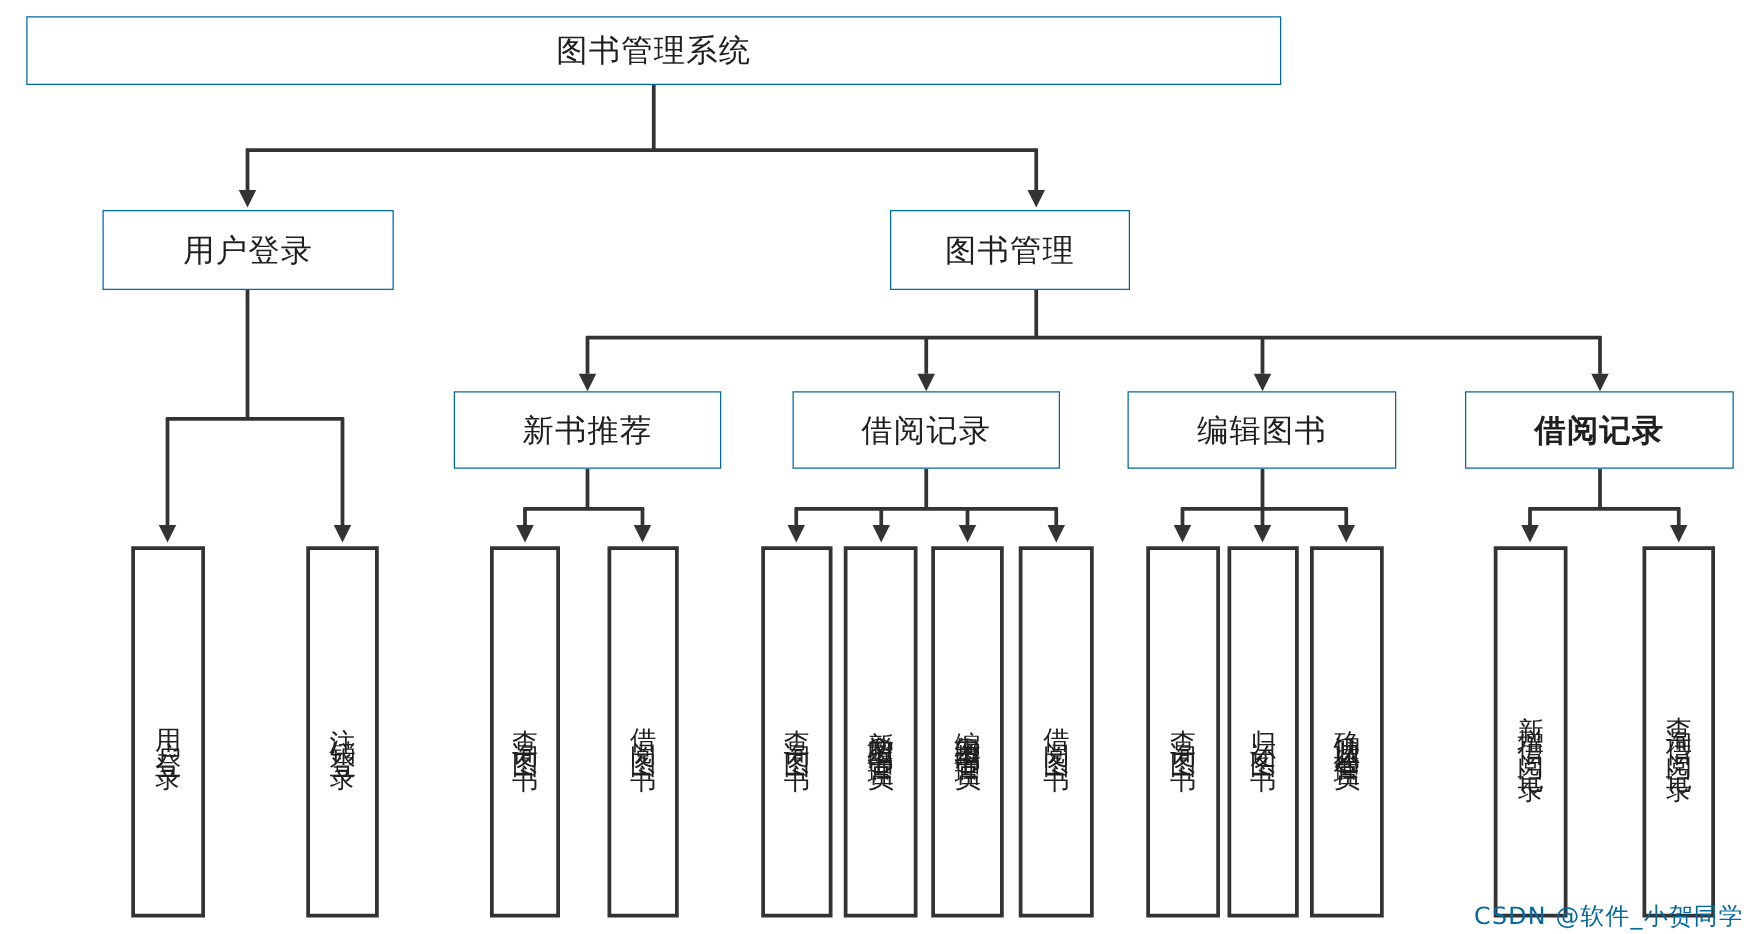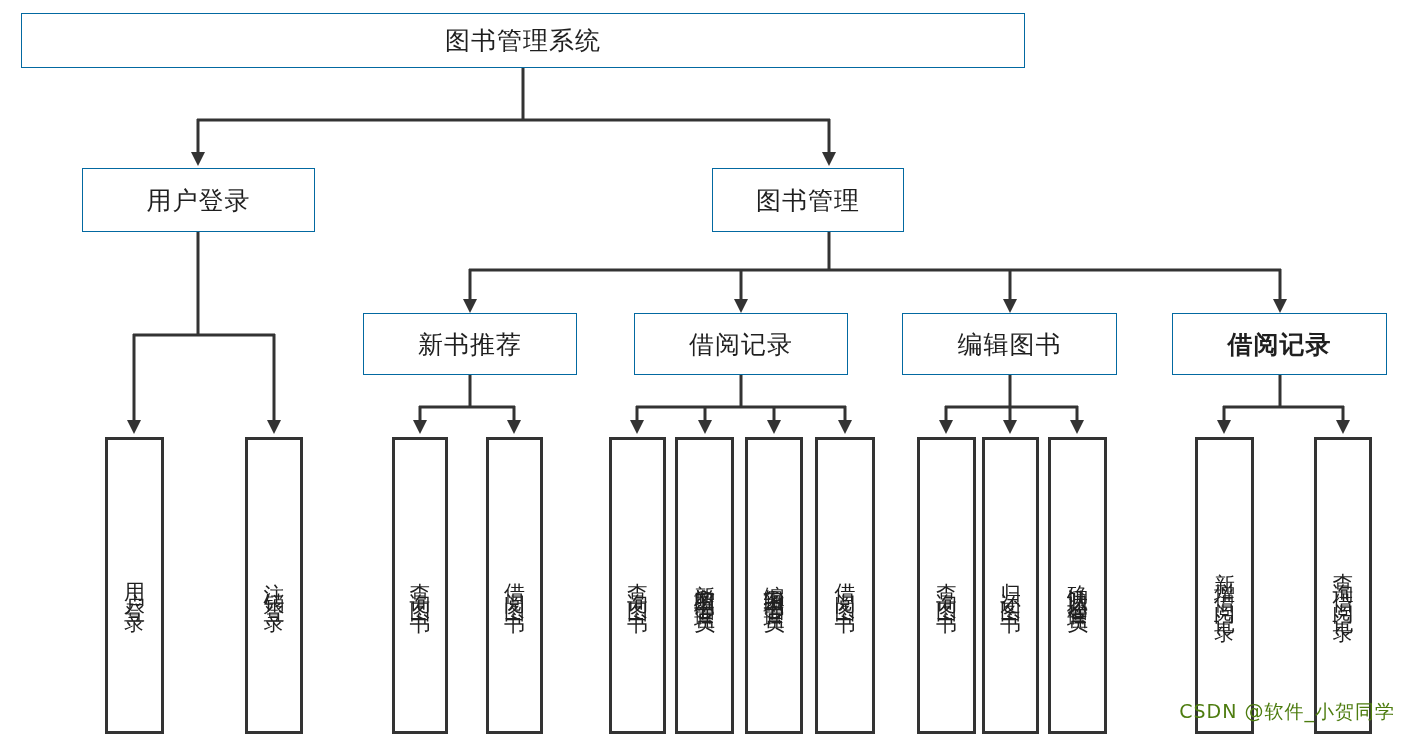--- a/index.html
+++ b/index.html
@@ -22,22 +22,22 @@
     position:absolute;z-index:1;
     background:#ffffff;border:3px solid #333333;box-sizing:border-box;
     display:flex;align-items:center;justify-content:center;
   }
   .vnode span{
     writing-mode:vertical-lr;text-orientation:mixed;
     font-size:21px;color:#1f1f1f;letter-spacing:10px;white-space:nowrap;
   }
   .vnode.long span{letter-spacing:4px;}
   #watermark{
-    position:absolute;z-index:2;right:10px;bottom:22px;
-    font-size:19px;color:#4d7c0f;letter-spacing:1px;
+    position:absolute;z-index:2;right:10px;bottom:1px;
+    font-size:19px;color:#0369a1;letter-spacing:1px;
   }
 </style>
 </head>
 <body>
 
 <div id="canvas">
 
   <svg id="wires" width="1405" height="747" viewBox="0 0 1405 747">
     <defs>
       <marker id="ah" markerUnits="userSpaceOnUse" markerWidth="24" markerHeight="24" refX="0" refY="0" orient="auto" overflow="visible">

